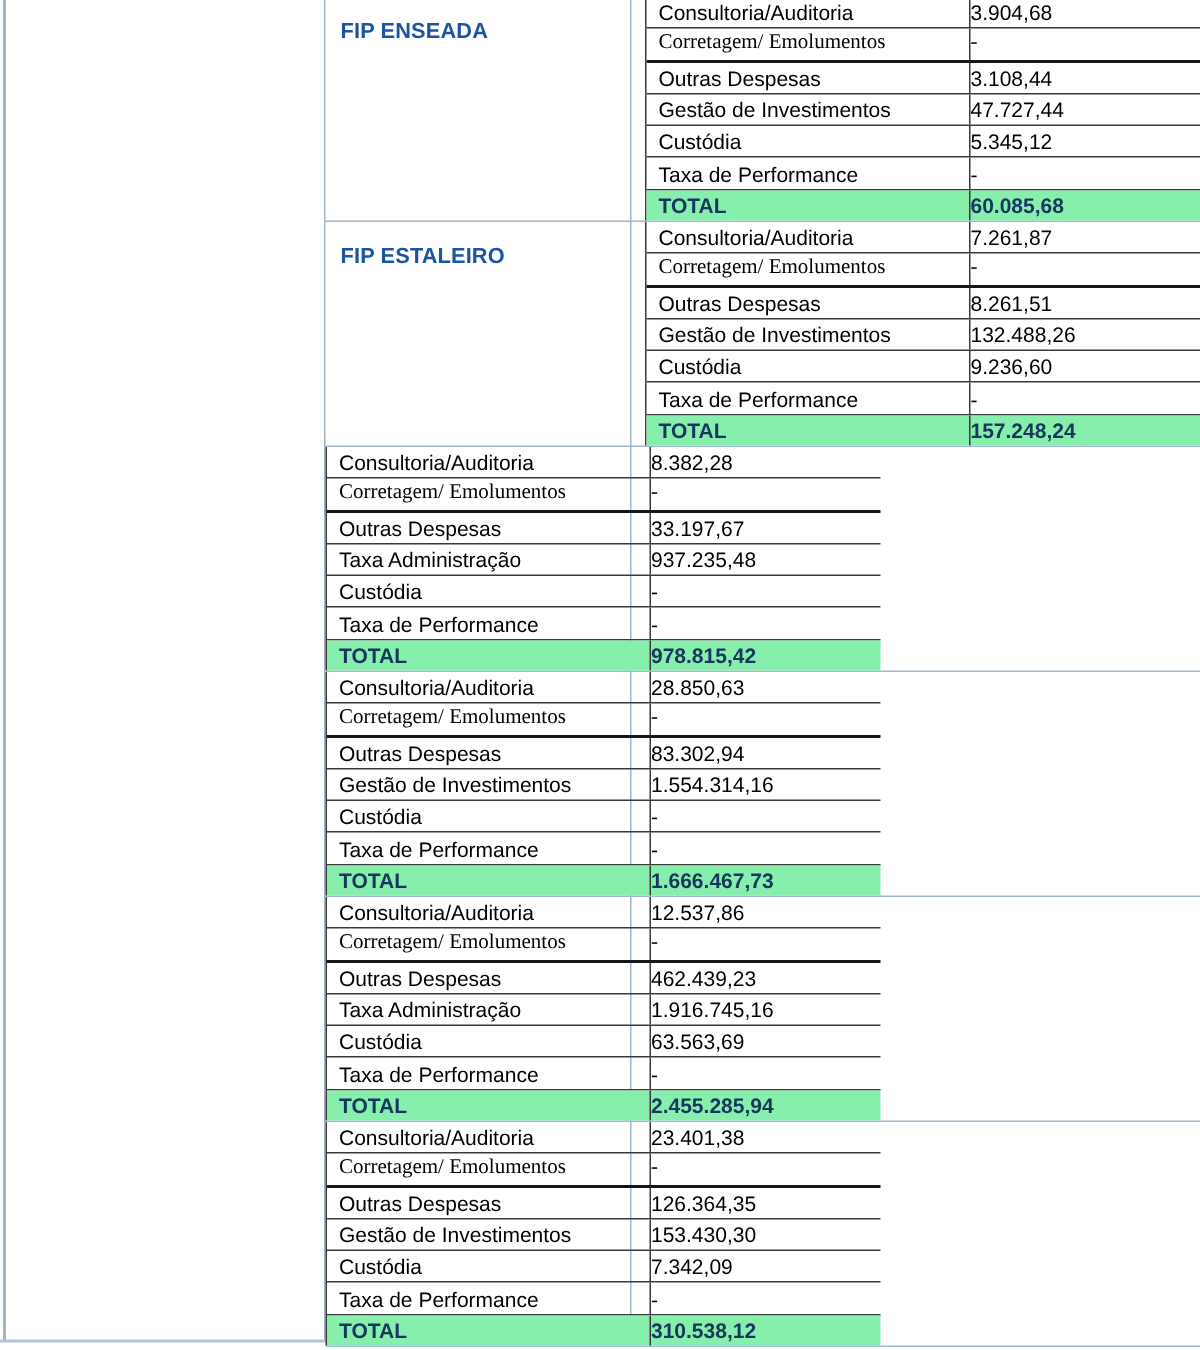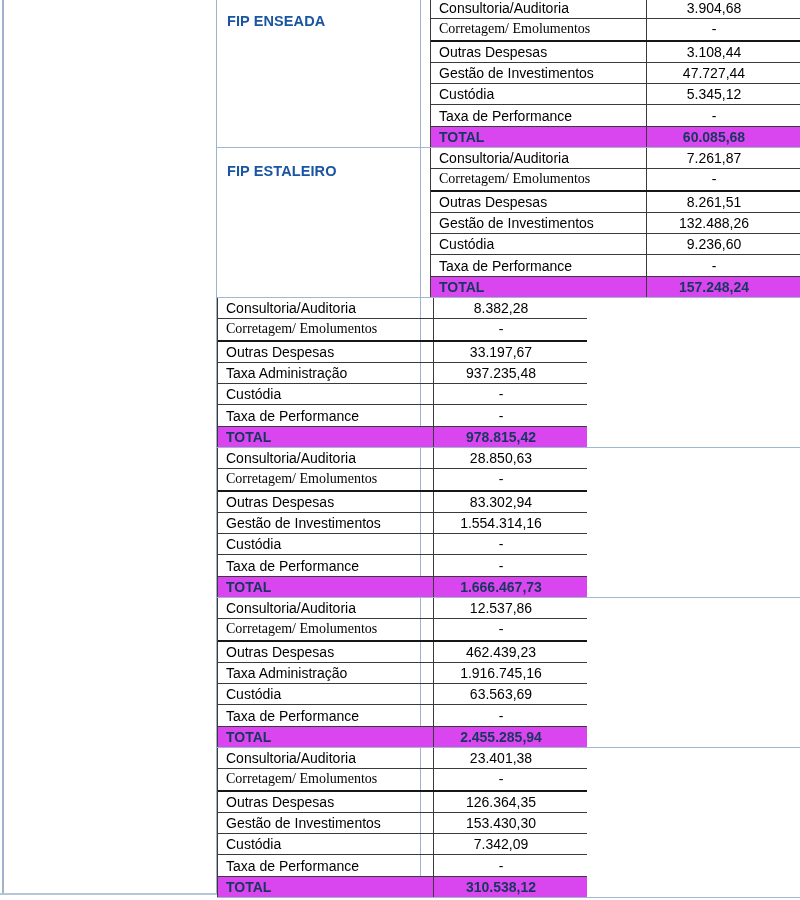--- a/index.html
+++ b/index.html
@@ -45,35 +45,35 @@
   }
   .row {
     box-sizing: border-box;
     flex: 1;
     display: flex;
     align-items: center;
     border-bottom: 1px solid #3A3A3A;
     font-size: 14px;
   }
   .row.thick { border-bottom: 2px solid #161616; font-family: Liberation Serif, serif; }
-  .row.total { border-bottom: none; background: #d946ef; }
+  .row.total { border-bottom: none; background: #86efac; }
   .cat {
     box-sizing: border-box;
     width: 216px;
     padding-left: 8px;
     border-right: 1px solid #3A3A3A;
     align-self: stretch;
     display: flex;
     align-items: center;
     white-space: nowrap;
     overflow: hidden;
   }
   .val {
     flex: 1;
-    text-align: center;
+    text-align: left;
     padding-right: 19px;
     white-space: nowrap;
   }
   .row.total .cat, .row.total .val {
     font-weight: bold;
     color: #17375E;
   }
 </style>
 </head>
 <body>

